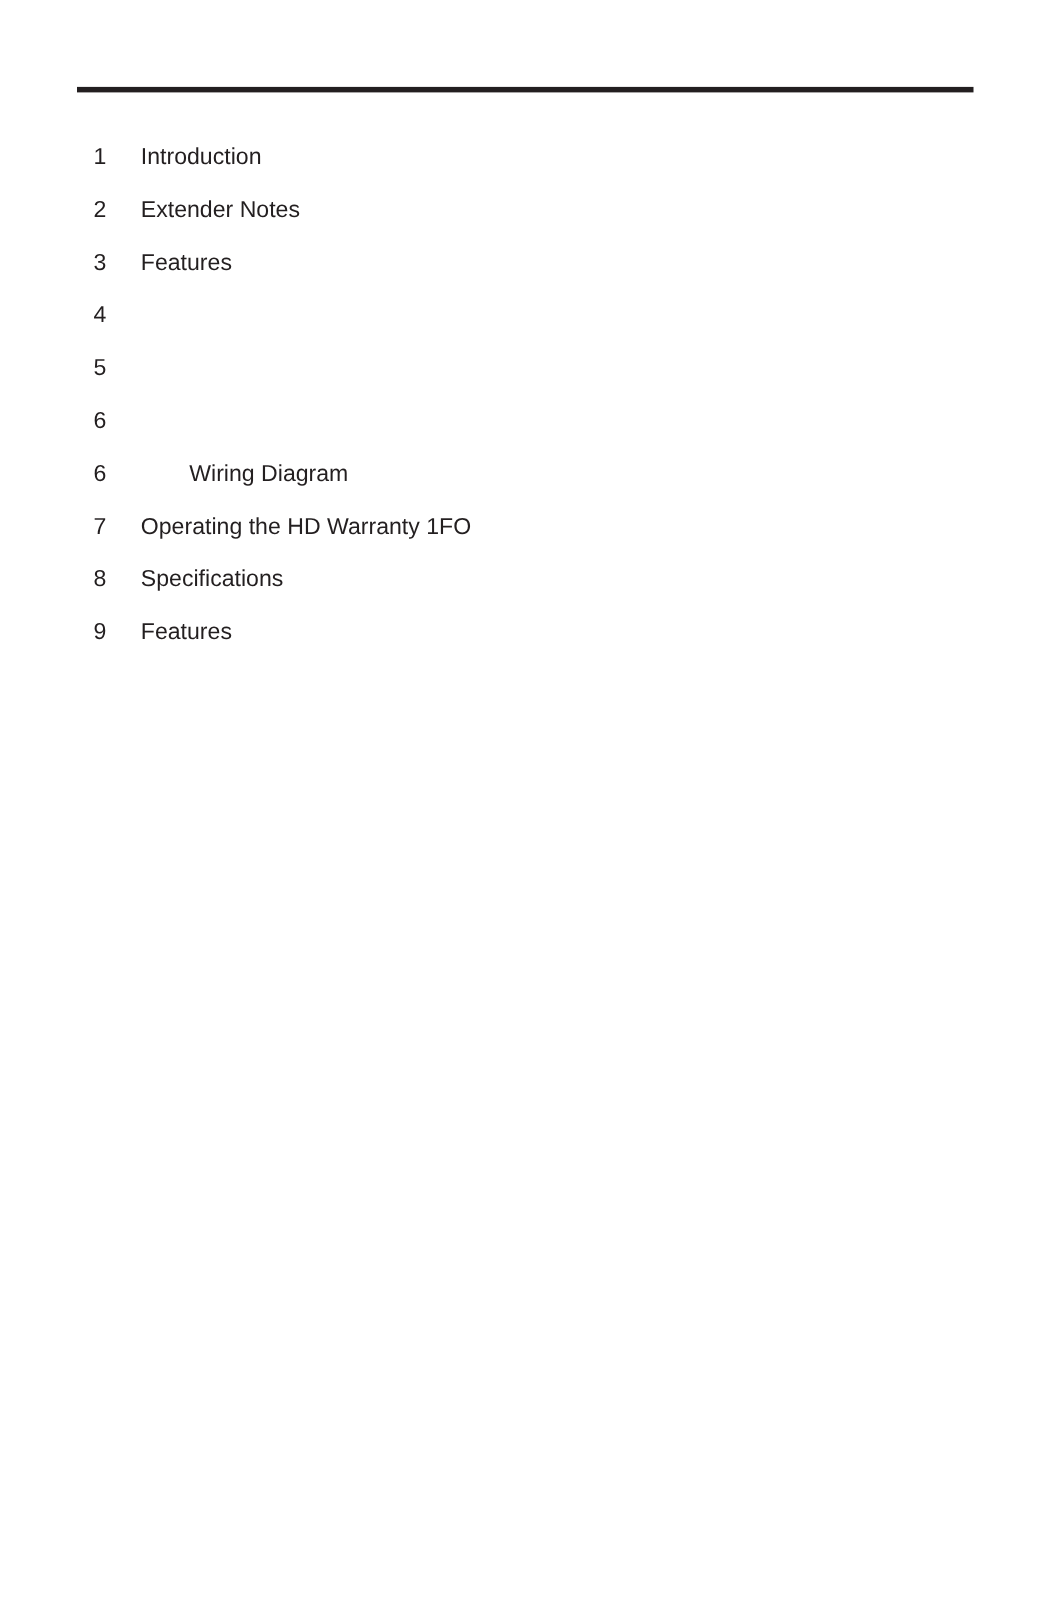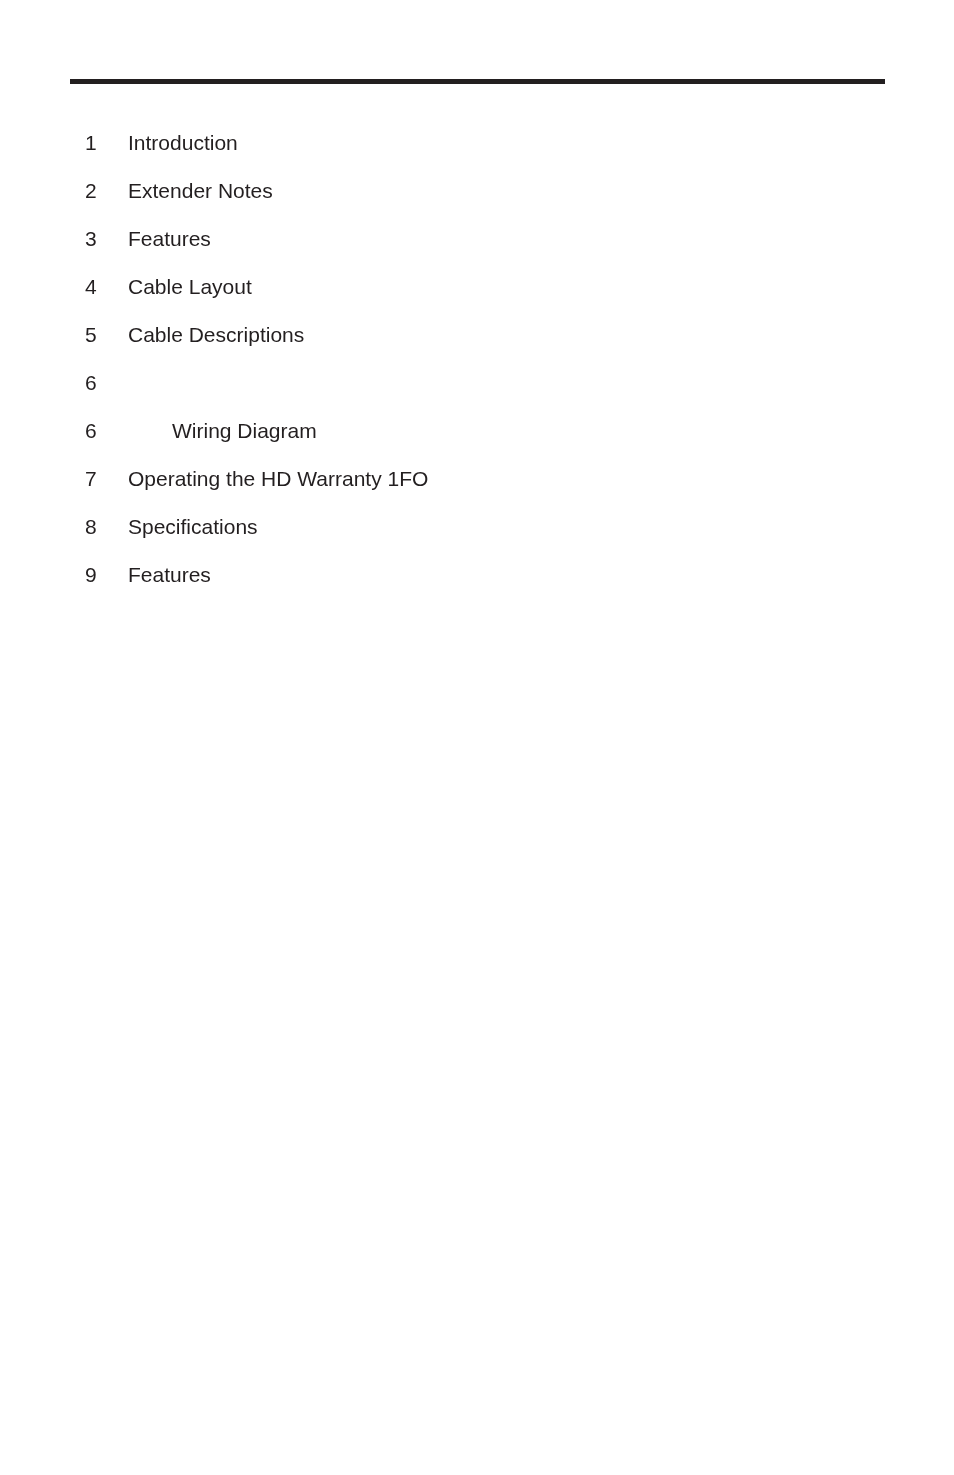--- a/index.html
+++ b/index.html
@@ -90,25 +90,23 @@
       <div class="toc-entry level-1">
         <span class="toc-number">2</span>
         <span class="toc-label">Extender Notes</span>
       </div>
       <div class="toc-entry level-1">
         <span class="toc-number">3</span>
         <span class="toc-label">Features</span>
       </div>
       <div class="toc-entry level-1">
         <span class="toc-number">4</span>
-        <span class="toc-label">Cable Layout</span>
       </div>
       <div class="toc-entry level-1">
         <span class="toc-number">5</span>
-        <span class="toc-label">Cable Descriptions</span>
       </div>
       <div class="toc-entry level-1">
         <span class="toc-number">6</span>
       </div>
       <div class="toc-entry level-2">
         <span class="toc-number">6</span>
         <span class="toc-label">Wiring Diagram</span>
       </div>
       <div class="toc-entry level-1">
         <span class="toc-number">7</span>

